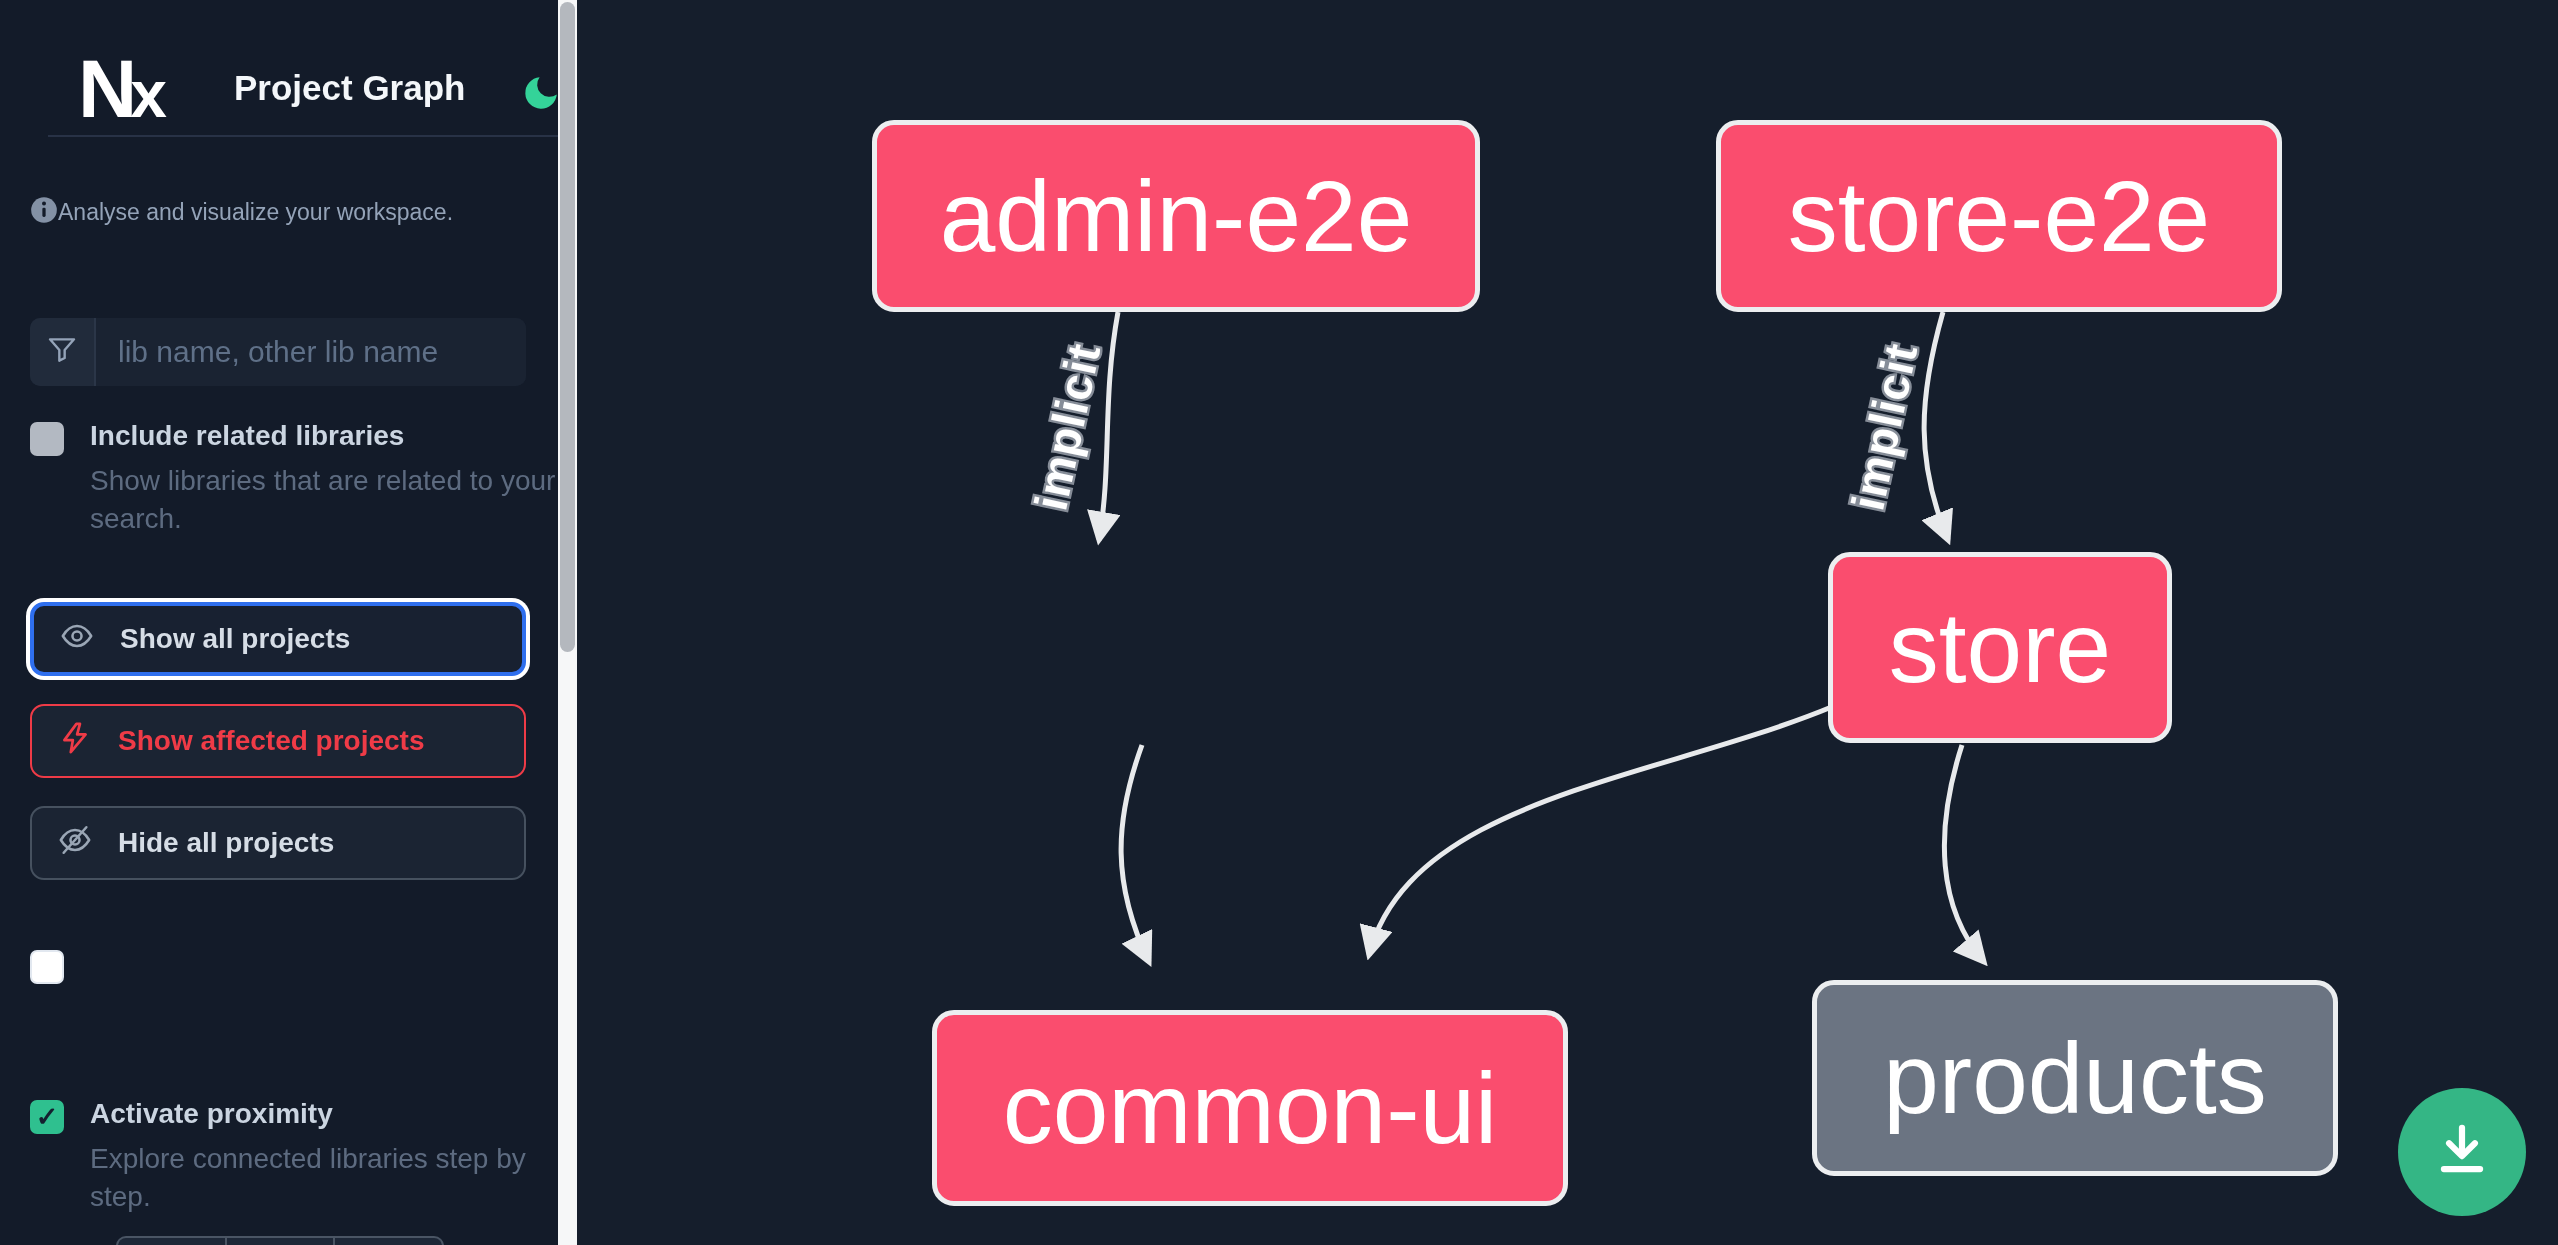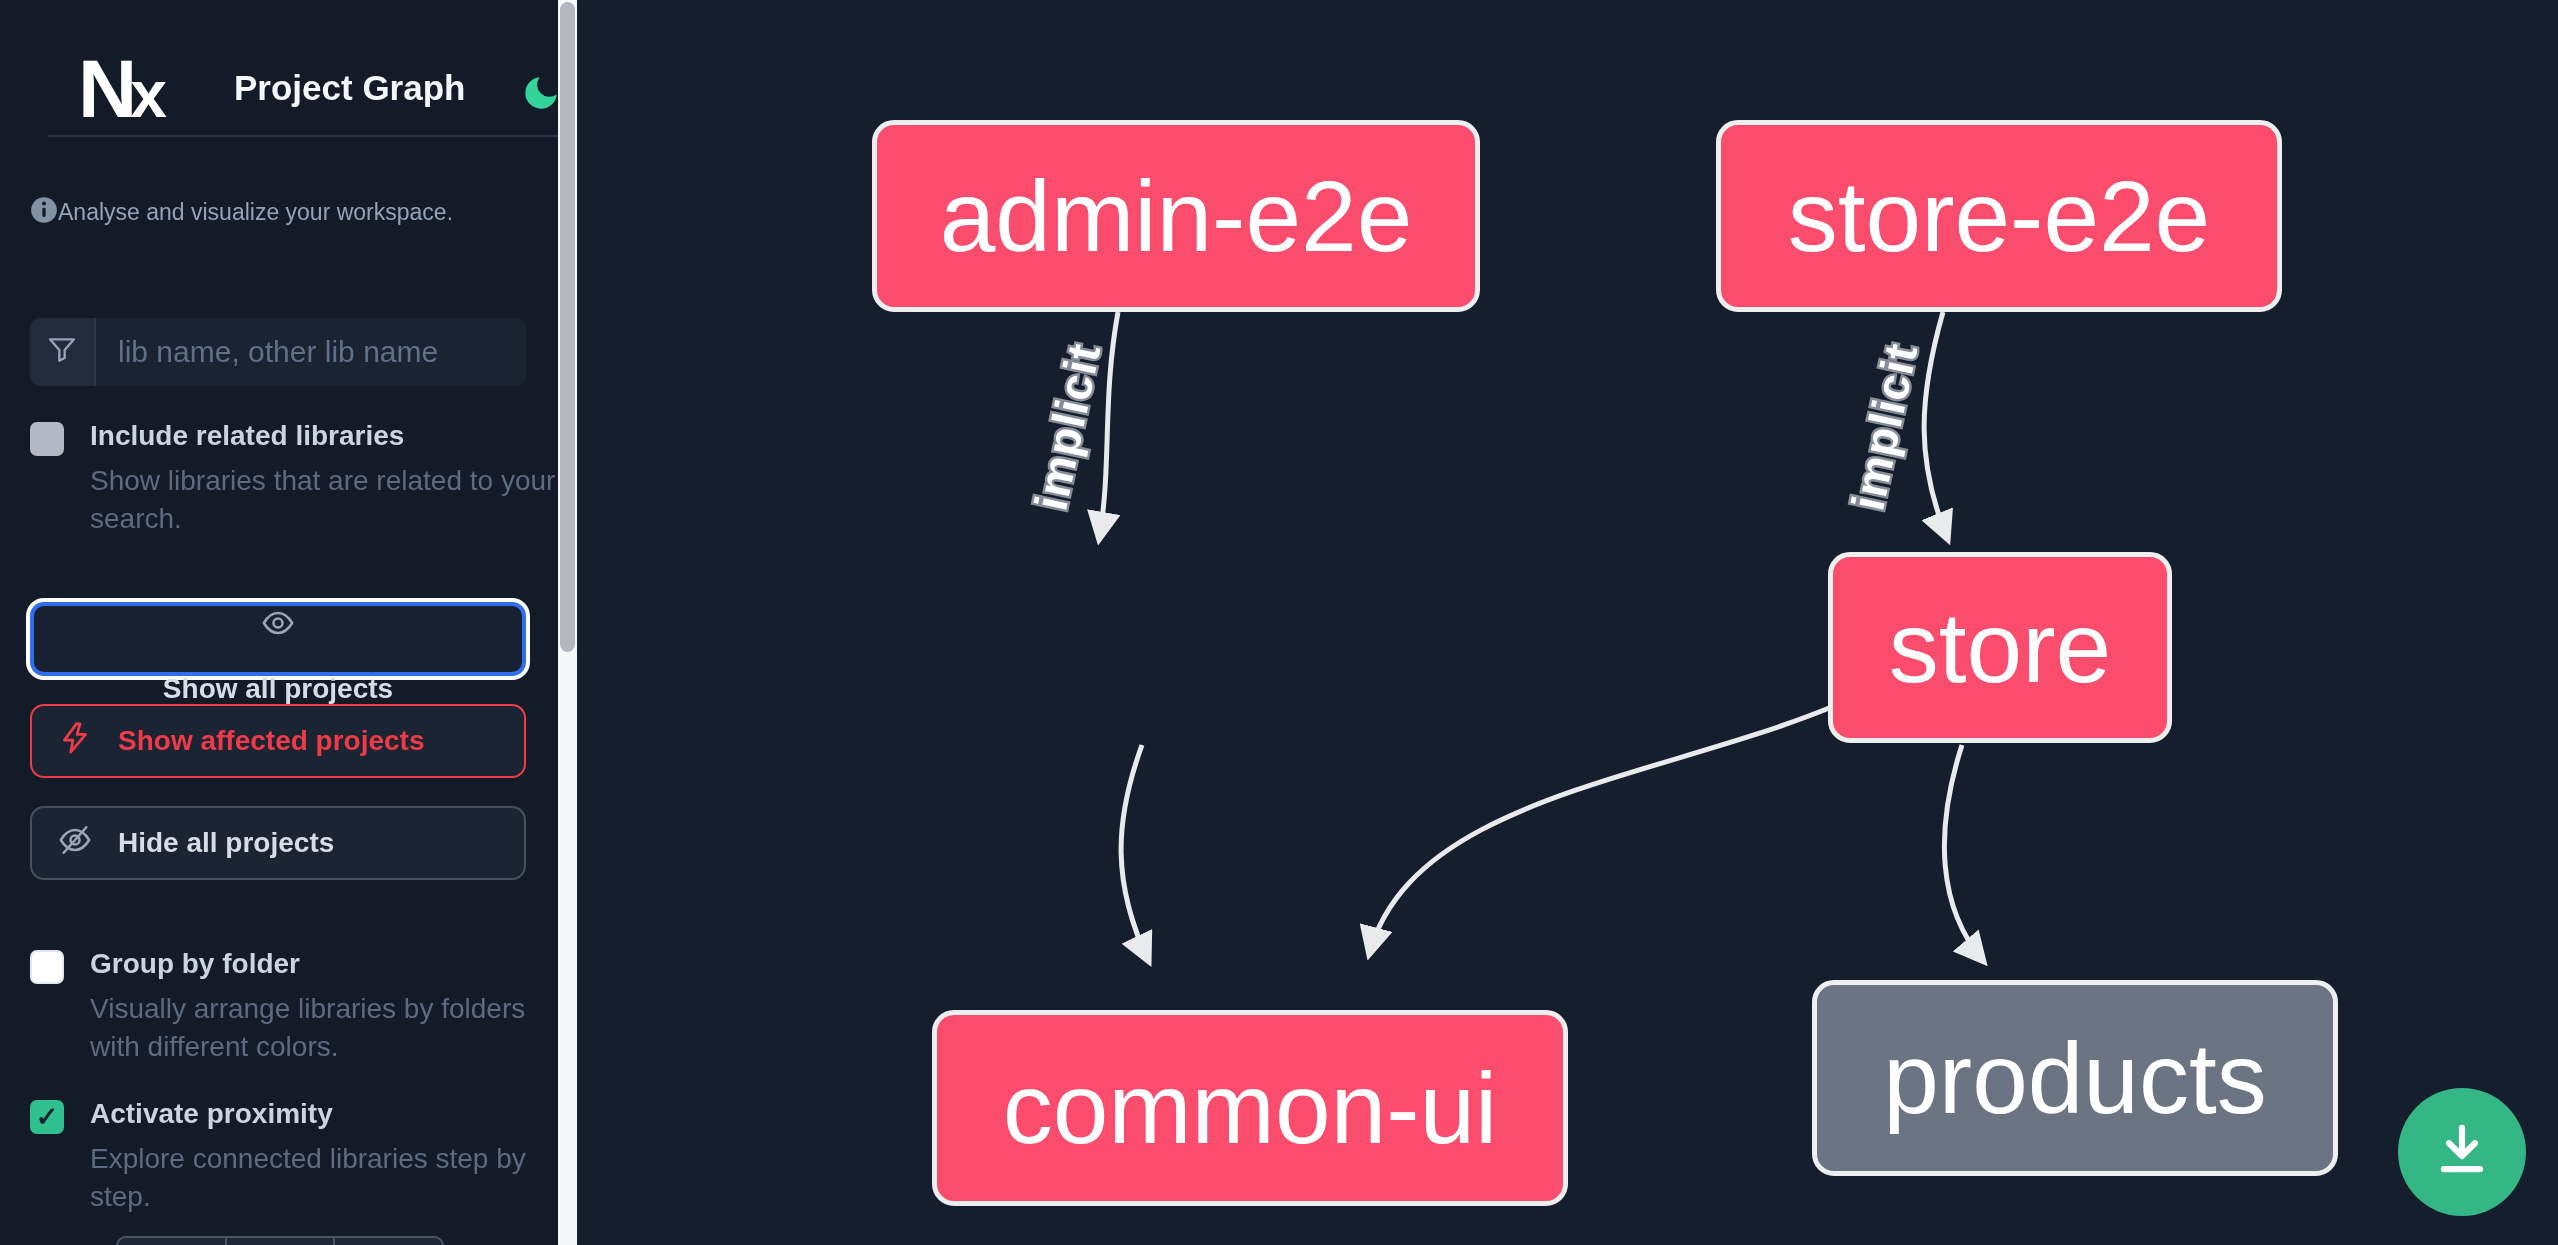--- a/index.html
+++ b/index.html
@@ -45,21 +45,21 @@
   .toggle-label { font-size:28px; font-weight:700; color:#cbd5e1; }
   .toggle-desc { margin-top:10px; font-size:28px; line-height:38px; color:#5d6b80; }
 
   .action-btn {
     position:absolute; left:30px; width:496px; height:74px;
     display:flex; align-items:center; gap:26px; padding:0 26px;
     background:#1b2433; border:2px solid #46515f; border-radius:14px;
     font-size:28px; font-weight:600; color:#d6dde6; cursor:pointer;
     font-family:"Liberation Sans", sans-serif;
   }
-  .action-btn.focused { border:4px solid #2f6fee; box-shadow:0 0 0 4px #ffffff; background:#182131;flex-direction:column; }
+  .action-btn.focused { border:4px solid #2f6fee; box-shadow:0 0 0 4px #ffffff; background:#182131; }
   .action-btn.affected { border:2px solid #ef3b47; color:#ef3b47; }
 
   .stepper-partial {
     position:absolute; left:116px; top:1236px; width:328px; height:12px;
     background:#1d2737; border:2px solid #4a5564; border-bottom:none;
     border-radius:10px 10px 0 0; display:flex;
   }
   .stepper-partial .seg { flex:1; border-right:2px solid #4a5564; }
   .stepper-partial .seg:last-child { border-right:none; }
 
@@ -201,24 +201,20 @@
         <path d="M2 12c3.2-5.3 6.9-7 10-7s6.8 1.7 10 7c-3.2 5.3-6.9 7-10 7s-6.8-1.7-10-7z"></path>
         <circle cx="12" cy="12" r="3.2"></circle>
         <line x1="4" y1="21" x2="20" y2="3"></line>
       </svg>
     </span>
     <span>Hide all projects</span>
   </button>
 
   <div class="toggle" style="top:948px">
     <div class="cb white" aria-checked="false"></div>
-    <div class="toggle-text">
-      <div class="toggle-label">Group by folder</div>
-      <div class="toggle-desc">Visually arrange libraries by folders with different colors.</div>
-    </div>
   </div>
 
   <div class="toggle" style="top:1098px">
     <div class="cb checked" aria-checked="true">
       <span>✓</span>
     </div>
     <div class="toggle-text">
       <div class="toggle-label">Activate proximity</div>
       <div class="toggle-desc">Explore connected libraries step by step.</div>
     </div>

